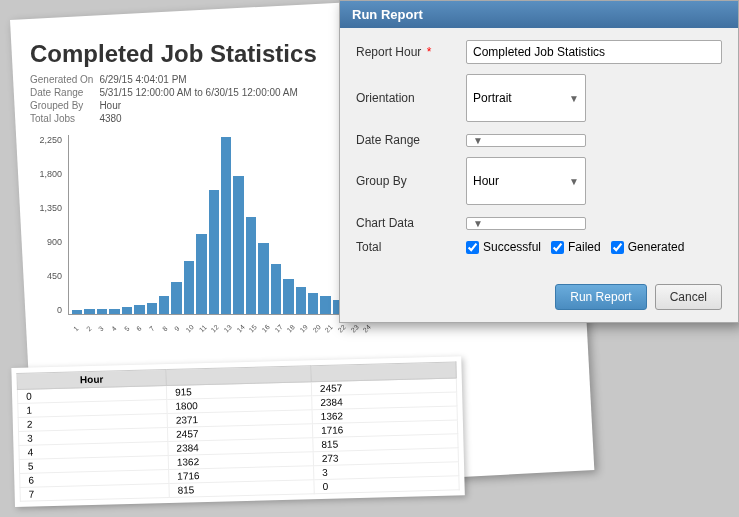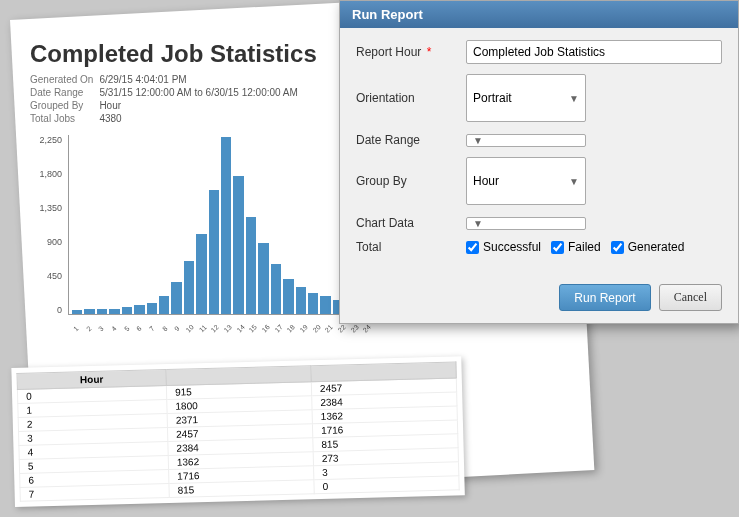--- a/index.html
+++ b/index.html
@@ -282,21 +282,20 @@
 
     .btn-primary {
       background: linear-gradient(to bottom, #6aacdc, #4a8cc0);
       color: white;
       border-color: #3a7aac;
     }
 
     .btn-default {
       background: linear-gradient(to bottom, #f5f5f5, #e0e0e0);
       color: #333;
-      font-family: Liberation Serif, serif;
     }
 
     
     .x-axis-labels {
       position: absolute;
       left: 38px;
       bottom: 2px;
       right: 0;
       display: flex;
       gap: 2px;

